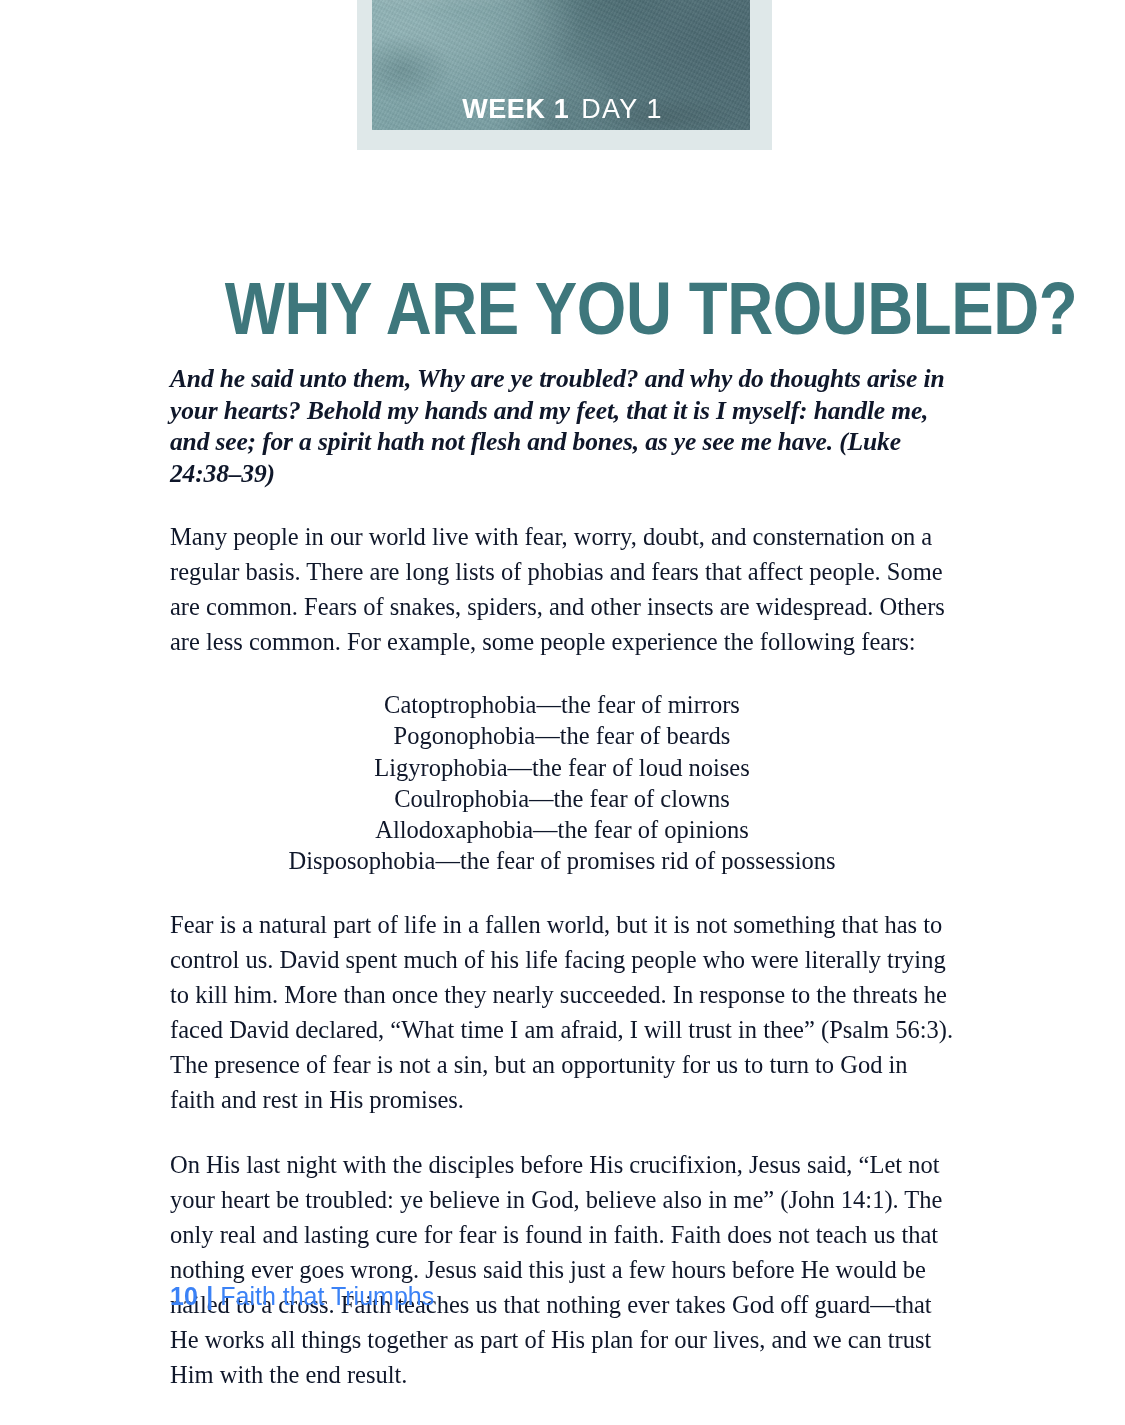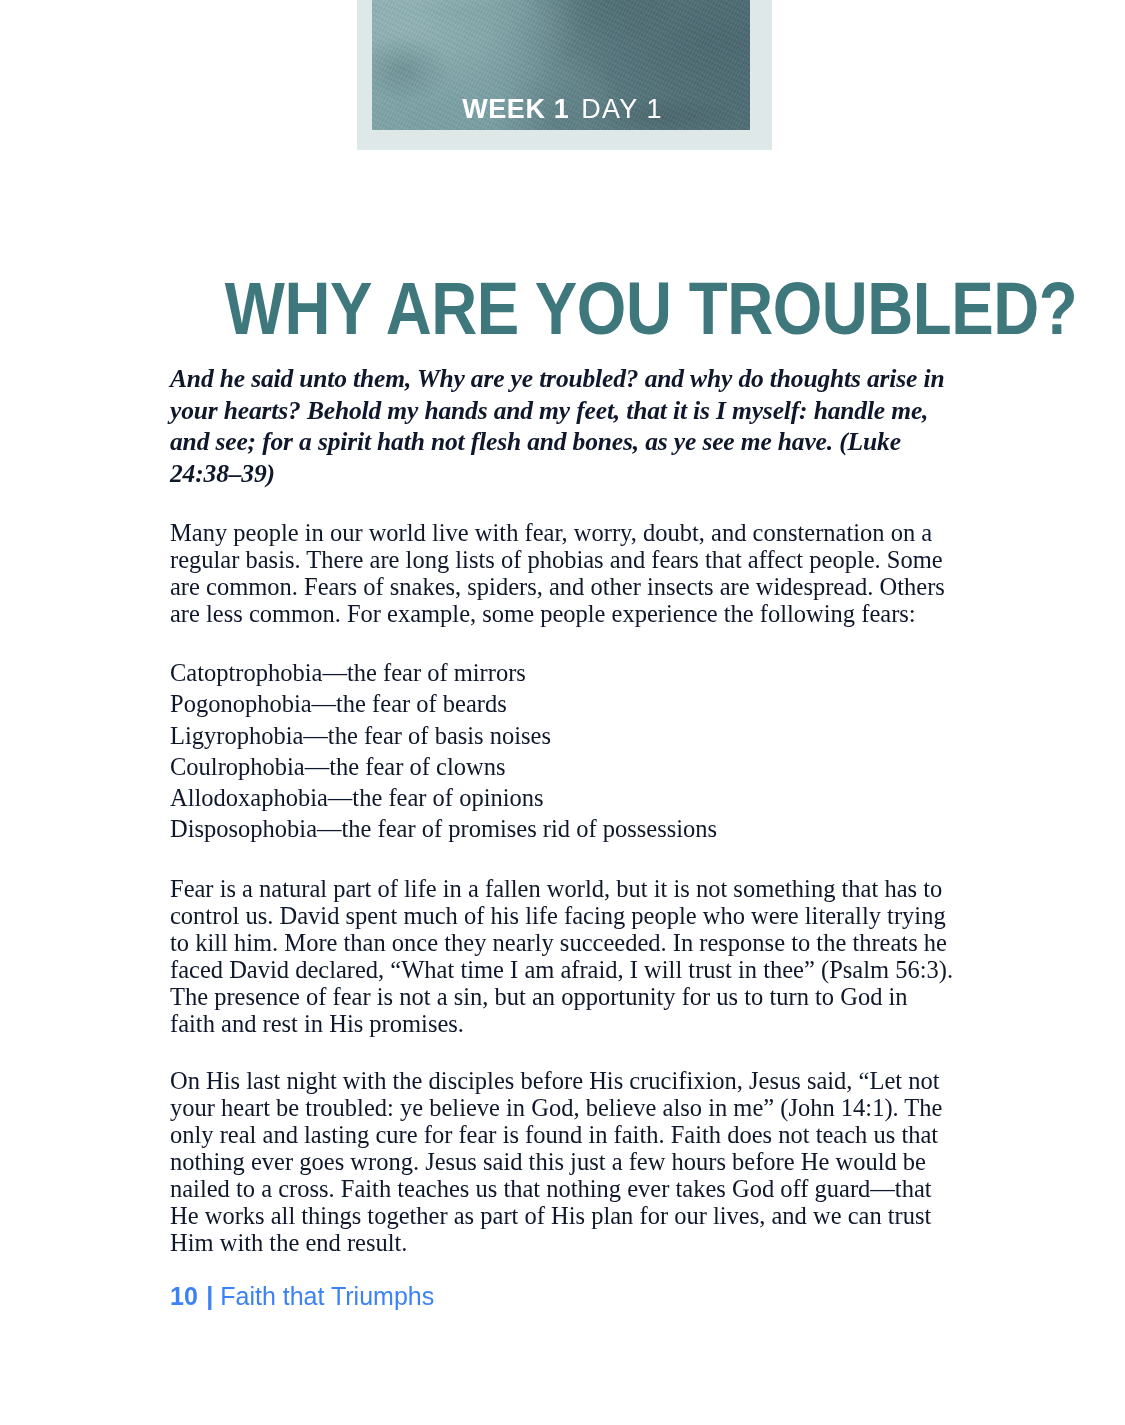--- a/index.html
+++ b/index.html
@@ -124,35 +124,36 @@
     font-weight: 700;
     font-style: italic;
     font-size: 25.5px;
     line-height: 31.5px;
     margin: 0 0 30px 0;
     letter-spacing: -0.15px;
   }
 
   .para {
     font-size: 24.5px;
-    line-height: 27px;
+    line-height: 35px;
     margin: 0 0 30px 0;
   }
 
   .fear-list {
     list-style: none;
     margin: 0 0 30px 0;
     padding: 0;
     font-size: 24.5px;
     line-height: 31.3px;
   }
   .fear-list li {
     margin: 0;
     padding: 0;
     white-space: nowrap;
+    text-align: center;
   }
 
   .para.last {
     margin-bottom: 0;
   }
 
   
   .footer {
     position: absolute;
     left: 170px;
@@ -197,21 +198,21 @@
 
   <div class="content">
 
     <p class="scripture">And he said unto them, Why are ye troubled? and why do thoughts arise in your hearts? Behold my hands and my feet, that it is I myself: handle me, and see; for a spirit hath not flesh and bones, as ye see me have. (Luke 24:38–39)</p>
 
     <p class="para">Many people in our world live with fear, worry, doubt, and consternation on a regular basis. There are long lists of phobias and fears that affect people. Some are common. Fears of snakes, spiders, and other insects are widespread. Others are less common. For example, some people experience the following fears:</p>
 
     <ul class="fear-list">
       <li>Catoptrophobia—the fear of mirrors</li>
       <li>Pogonophobia—the fear of beards</li>
-      <li>Ligyrophobia—the fear of basis noises</li>
+      <li>Ligyrophobia—the fear of loud noises</li>
       <li>Coulrophobia—the fear of clowns</li>
       <li>Allodoxaphobia—the fear of opinions</li>
       <li>Disposophobia—the fear of promises rid of possessions</li>
     </ul>
 
     <p class="para">Fear is a natural part of life in a fallen world, but it is not something that has to control us. David spent much of his life facing people who were literally trying to kill him. More than once they nearly succeeded. In response to the threats he faced David declared, “What time I am afraid, I will trust in thee” (Psalm 56:3). The presence of fear is not a sin, but an opportunity for us to turn to God in faith and rest in His promises.</p>
 
     <p class="para last">On His last night with the disciples before His crucifixion, Jesus said, “Let not your heart be troubled: ye believe in God, believe also in me” (John 14:1). The only real and lasting cure for fear is found in faith. Faith does not teach us that nothing ever goes wrong. Jesus said this just a few hours before He would be nailed to a cross. Faith teaches us that nothing ever takes God off guard—that He works all things together as part of His plan for our lives, and we can trust Him with the end result.</p>
 
   </div>

